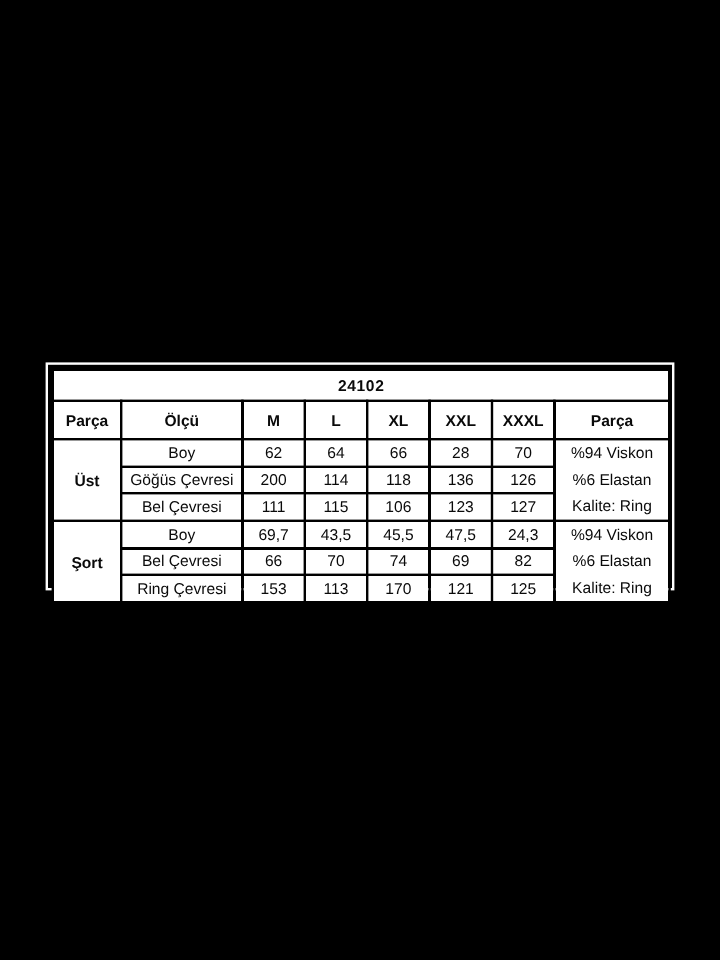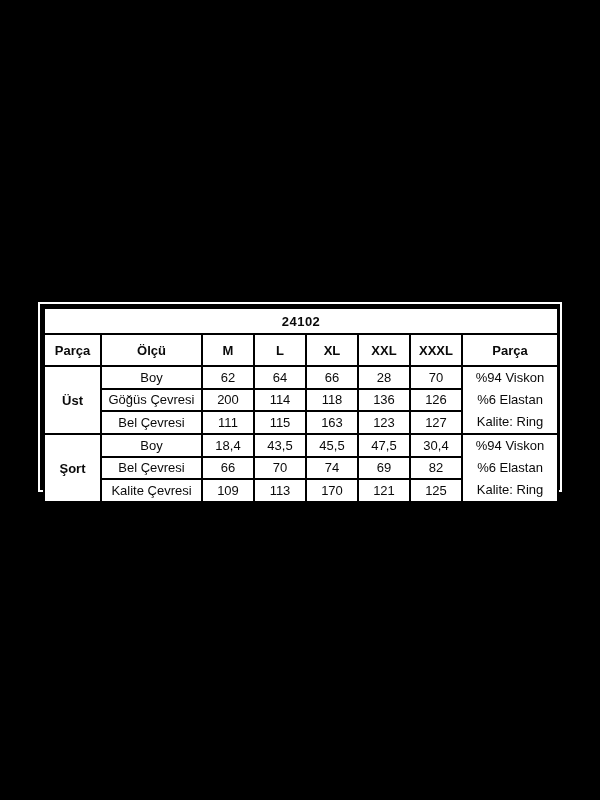--- a/index.html
+++ b/index.html
@@ -112,50 +112,50 @@
       <td>200</td>
       <td>114</td>
       <td>118</td>
       <td>136</td>
       <td>126</td>
     </tr>
     <tr class="r-data">
       <td class="lbl">Bel Çevresi</td>
       <td>111</td>
       <td>115</td>
-      <td>163</td>
+      <td>106</td>
       <td>123</td>
       <td>127</td>
     </tr>
 
     <tr class="r-data">
       <td rowspan="3" class="tan bold">Şort</td>
       <td class="lbl">Boy</td>
-      <td>18,4</td>
+      <td>69,7</td>
       <td>43,5</td>
       <td>45,5</td>
       <td>47,5</td>
-      <td>30,4</td>
+      <td>24,3</td>
       <td rowspan="3" class="fabric">
         <div class="fabric-line">%94 Viskon</div>
         <div class="fabric-line">%6 Elastan</div>
         <div class="fabric-line">Kalite: Ring</div>
       </td>
     </tr>
     <tr class="r-data">
       <td class="lbl">Bel Çevresi</td>
       <td>66</td>
       <td>70</td>
       <td>74</td>
       <td>69</td>
       <td>82</td>
     </tr>
     <tr class="r-data">
-      <td class="lbl">Kalite Çevresi</td>
-      <td>109</td>
+      <td class="lbl">Ring Çevresi</td>
+      <td>153</td>
       <td>113</td>
       <td>170</td>
       <td>121</td>
       <td>125</td>
     </tr>
   </tbody>
     </table>
 </div>
 
 </body></html>

